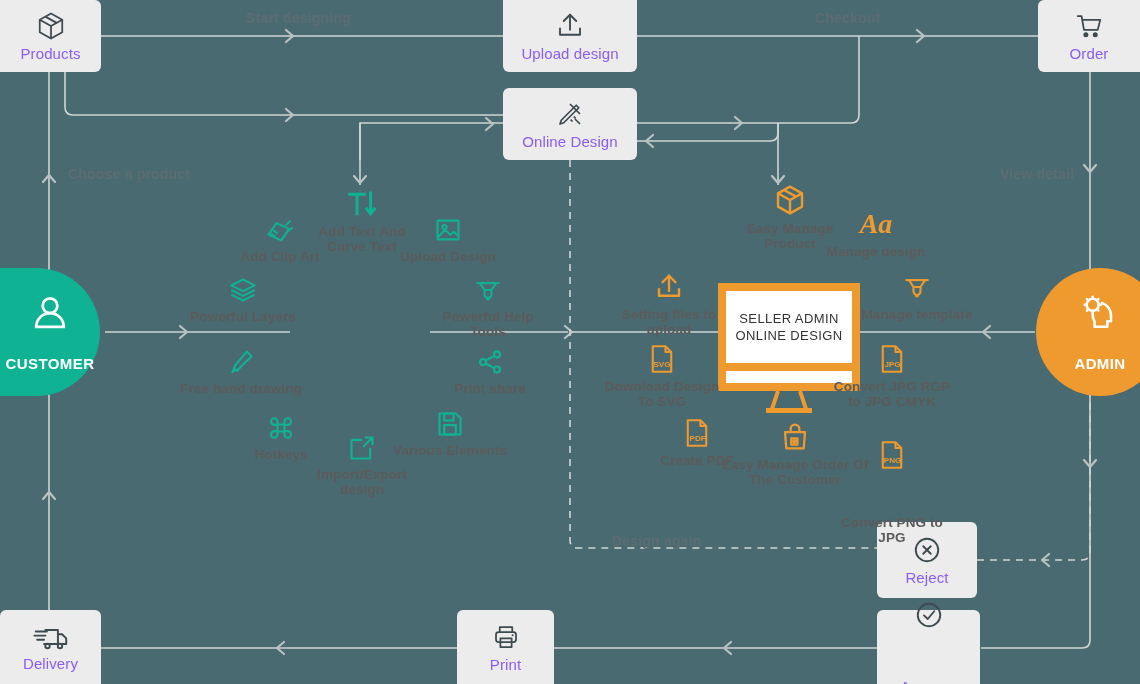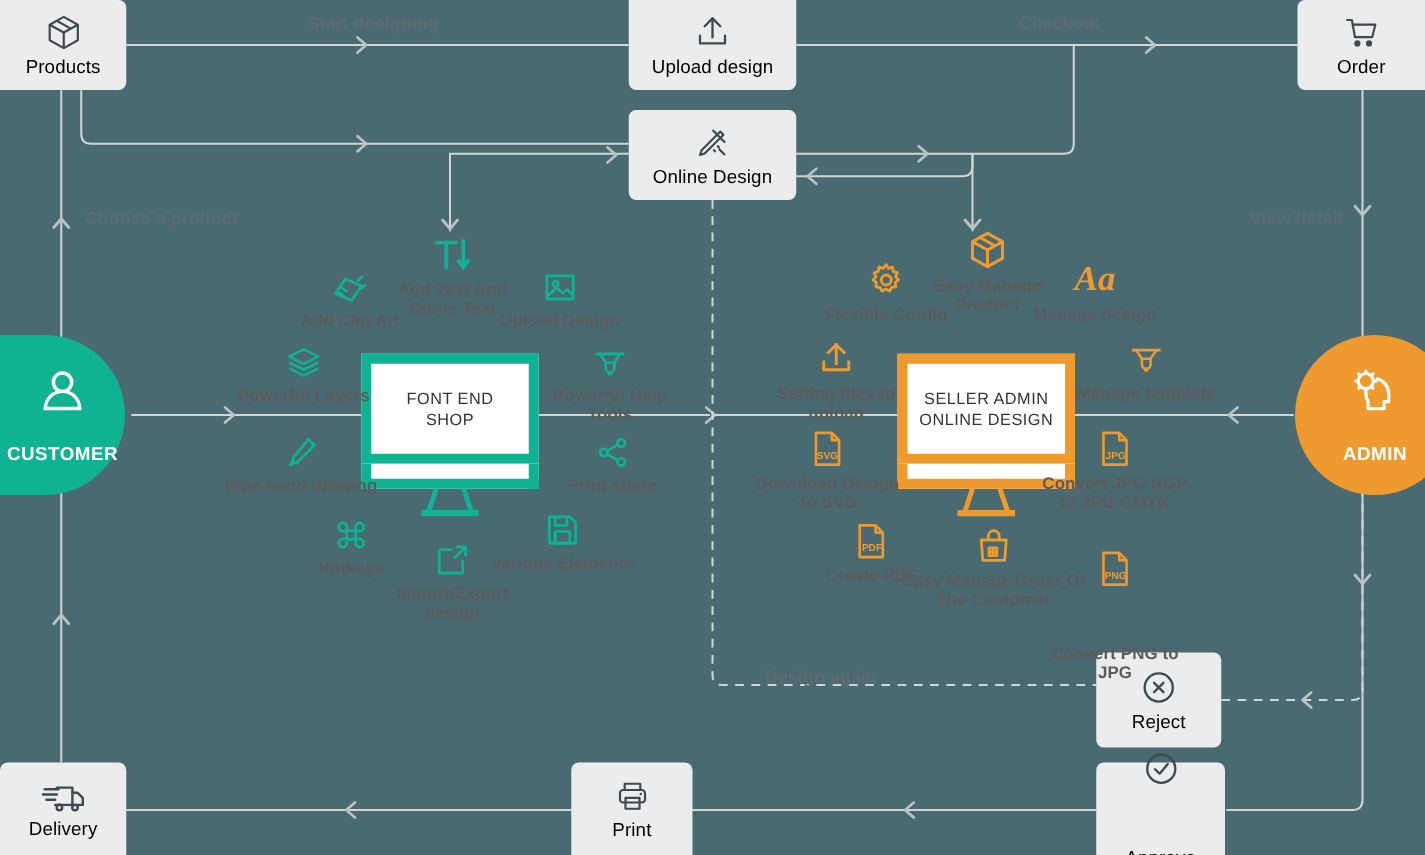--- a/index.html
+++ b/index.html
@@ -12,21 +12,21 @@
   #stage{position:absolute;left:0;top:0;width:1140px;height:684px;}
   #wires{position:absolute;left:0;top:0;width:1140px;height:684px;}
 
   
   .card{
     position:absolute;background:#ececec;border-radius:6px;
     display:flex;flex-direction:column;align-items:center;justify-content:center;
     color:#3d4a4f;box-sizing:border-box;
   }
   .card .ic{display:block;line-height:0;margin-bottom:4px;}
-  .card .lb{font-size:15px;color:#000000;letter-spacing:.1px;white-space:nowrap;}
+  .card .lb{font-size:15px;color:#8b5cf6;letter-spacing:.1px;white-space:nowrap;}
 
   
   .actor{
     position:absolute;border-radius:50%;
     display:flex;flex-direction:column;align-items:center;justify-content:center;
     color:#fff;
   }
   .actor .alb{font-size:15px;font-weight:bold;letter-spacing:.4px;margin-top:19px;}
   .actor .ic{line-height:0;}
 
@@ -231,33 +231,20 @@
     <span class="ic">
       <svg width="48" height="44" viewBox="0 0 26 24" fill="none" stroke="#ffffff" stroke-width="1.4" stroke-linejoin="round" stroke-linecap="round">
         <path d="M14 6 a7 7 0 0 1 5 6.5 V16 h-2 v3 h-7 v-3 a7 7 0 0 1 -1 -4"></path>
         <circle cx="9" cy="7" r="3.3"></circle>
         <path d="M9 2.6 v1.1 M9 10.3 v1.1 M4.6 7 h1.1 M12.3 7 h1.1 M5.9 3.9 l.8 .8 M11.3 9.3 l.8 .8 M12.1 3.9 l-.8 .8 M6.7 9.3 l-.8 .8"></path>
       </svg>
     </span>
     <span class="alb">ADMIN</span>
   </div>
 
-  <div class="monitor" style="left:289px;top:283px;width:142px;">
-    <div class="mon-body" style="border-color:#0fb293;height:88px;">
-      <div class="mon-screen">
-        <div>FONT END</div>
-        <div>SHOP</div>
-      </div>
-    </div>
-    <div class="mon-strip" style="border-color:#0fb293;"></div>
-    <svg class="mon-neck" width="70" height="24" viewBox="0 0 70 24" style="top:108px;">
-      <path d="M24 0 L18 18 M46 0 L52 18" stroke="#0fb293" stroke-width="4" fill="none"></path>
-      <rect x="12" y="17" width="46" height="5" fill="#0fb293"></rect>
-    </svg>
-  </div>
 
   <div class="monitor" style="left:718px;top:283px;width:142px;">
     <div class="mon-body" style="border-color:#ee9a2e;height:88px;">
       <div class="mon-screen">
         <div>SELLER ADMIN</div>
         <div>ONLINE DESIGN</div>
       </div>
     </div>
     <div class="mon-strip" style="border-color:#ee9a2e;"></div>
     <svg class="mon-neck" width="70" height="24" viewBox="0 0 70 24" style="top:108px;">
@@ -370,29 +357,20 @@
   <div class="feat" style="left:297px;top:428px;">
     <span class="ic">
       <svg width="28" height="28" viewBox="0 0 24 24" fill="none" stroke="#0fb293" stroke-width="1.8" stroke-linejoin="round">
         <path d="M3 5 H12 M3 5 V21 H19 V12"></path>
           <path d="M13 11 L21 3 M14.5 3 H21 V9.5"></path>
       </svg>
     </span>
     <span class="flb">Import/Export design</span>
   </div>
 
-  <div class="feat" style="left:644px;top:205px;">
-    <span class="ic">
-      <svg width="30" height="30" viewBox="0 0 24 24" fill="none" stroke="#ee9a2e" stroke-width="1.8" stroke-linejoin="round">
-        <circle cx="12" cy="12" r="3.2"></circle>
-        <path d="M12 2.2 l1.4 2.3 2.6 -.7 .5 2.7 2.6 .9 -1.1 2.5 1.8 2 -2.1 1.8 .4 2.7 -2.7 .3 -1.3 2.4 -2.4 -1.3 -2.4 1.3 -1.3 -2.4 -2.7 -.3 .4 -2.7 -2.1 -1.8 1.8 -2 -1.1 -2.5 2.6 -.9 .5 -2.7 2.6 .7 Z"></path>
-      </svg>
-    </span>
-    <span class="flb">Flexible Config</span>
-  </div>
 
   <div class="feat" style="left:725px;top:182px;">
     <span class="ic">
       <svg width="32" height="32" viewBox="0 0 24 24" fill="none" stroke="#ee9a2e" stroke-width="1.8" stroke-linejoin="round">
         <path d="M12 2 L21 7 L12 12 L3 7 Z"></path>
           <path d="M3 7 V17 L12 22 V12"></path>
           <path d="M21 7 V17 L12 22"></path>
           <path d="M7.5 4.5 L16.5 9.5"></path>
       </svg>
     </span>

